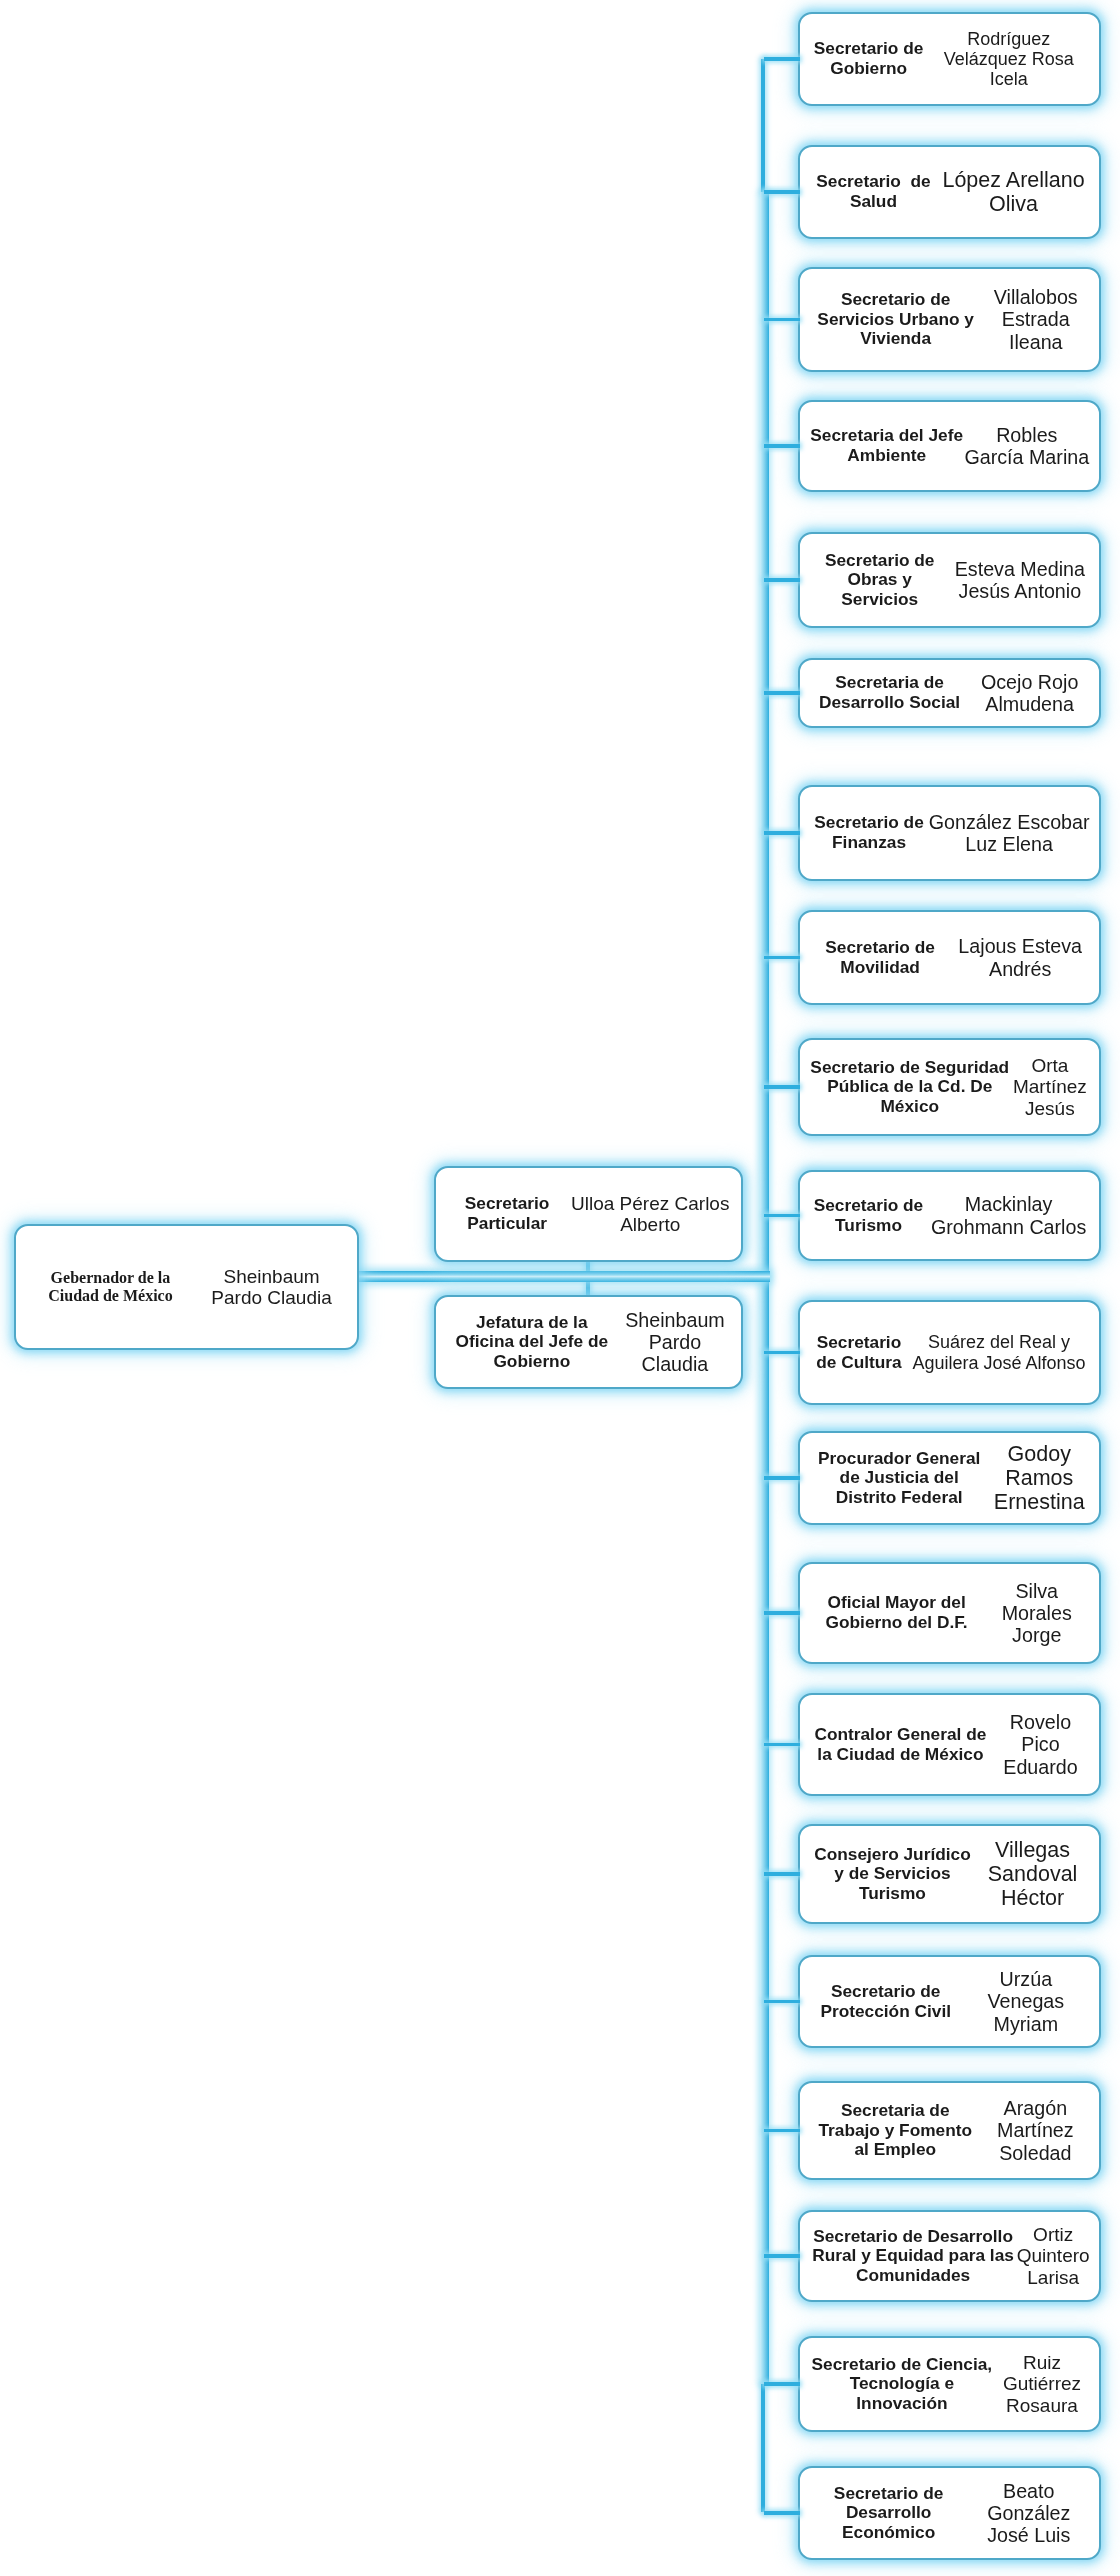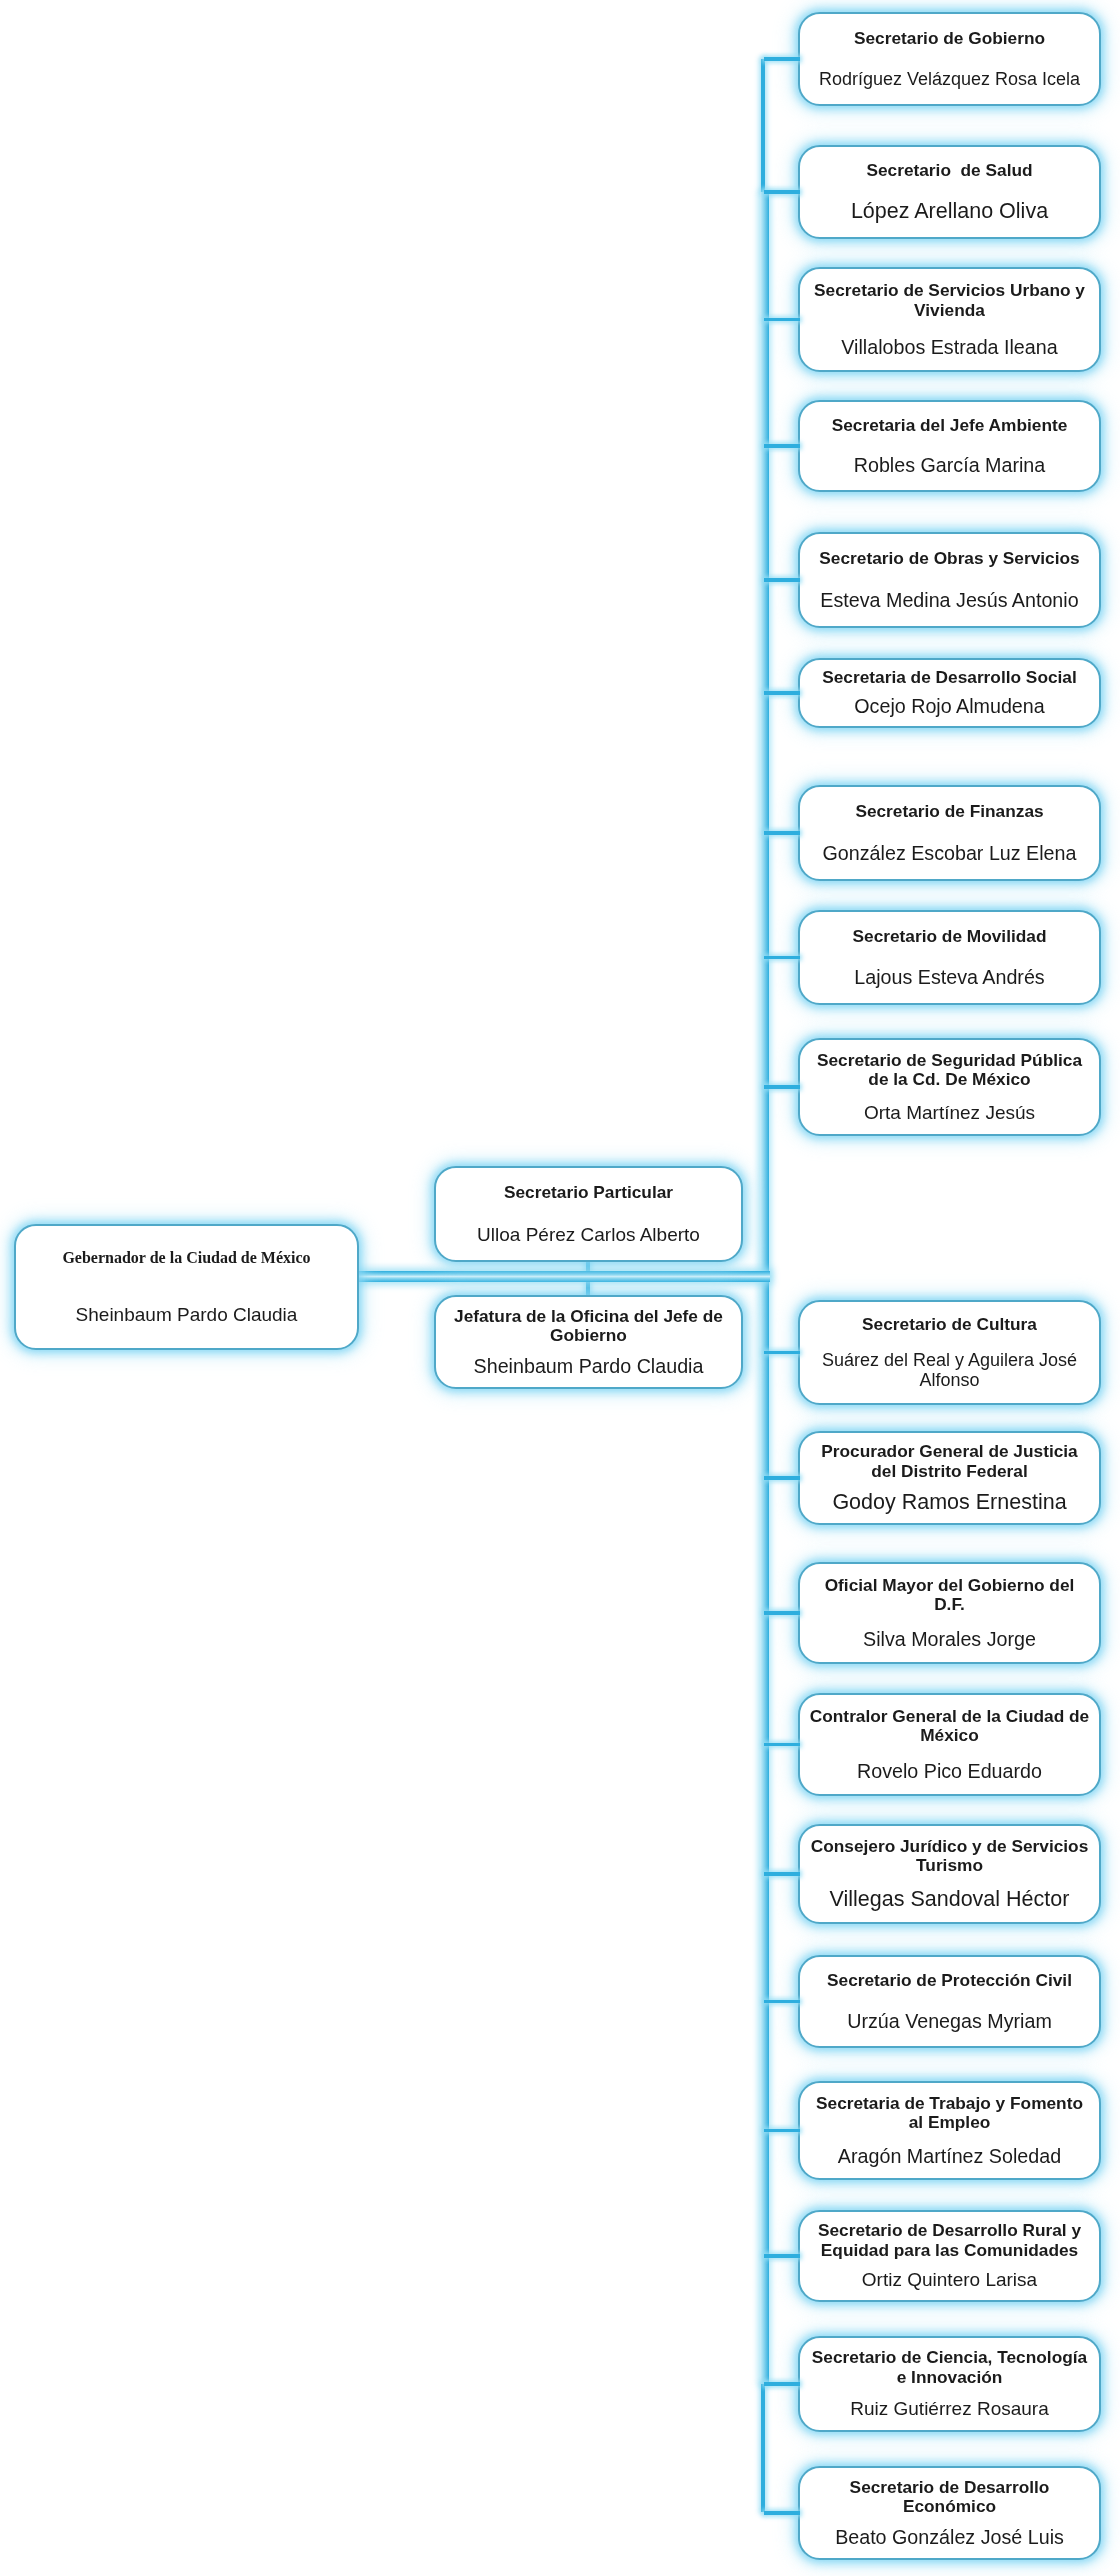--- a/index.html
+++ b/index.html
@@ -23,23 +23,23 @@
     left:761px;width:3.7px;background:#2eaede;
     box-shadow:0 0 5.6px 1.9px rgba(150,222,245,.85);
   }
   .staff-v{
     left:586px;top:1260px;width:3.7px;height:36px;background:#2eaede;
     box-shadow:0 0 5.6px 1.9px rgba(150,222,245,.85);
   }
   
   .node{
     position:absolute;box-sizing:border-box;background:#ffffff;
-    border:2.8px solid #4fa8c8;border-radius:22px;
+    border:2.8px solid #4fa8c8;border-radius:14px;
     box-shadow:0 0 8.4px 2.8px rgba(125,212,243,.85),0 0 17px 6.6px rgba(175,230,248,.45);
-    display:flex;flex-direction:column;justify-content:space-around;align-items:center;
+    display:flex;flex-direction:row;justify-content:space-around;align-items:center;
     text-align:center;padding:4.7px 9.4px;
   }
   .sec{left:798px;width:303px;}
   .gob{left:14px;top:1224px;width:345px;height:126px;}
   .gob .title{font-size:16px;font-family:Liberation Serif, serif;}
   .gob .person{font-size:19px;}
   .staff1{left:434px;top:1166px;width:309px;height:96px;}
   .staff2{left:434px;top:1295px;width:309px;height:94px;}
   .title{
     font-weight:bold;font-size:17.3px;line-height:1.13;white-space:pre-wrap;
@@ -128,20 +128,25 @@
     <div class="title">Secretario de Movilidad</div>
     <div class="person">Lajous Esteva Andrés</div>
   </div>
 
   <div class="node sec nm-md" style="top:1038px;height:98px">
     <div class="stub"></div>
     <div class="title">Secretario de Seguridad Pública de la Cd. De México</div>
     <div class="person">Orta Martínez Jesús</div>
   </div>
 
+  <div class="node sec" style="top:1170px;height:91px">
+    <div class="stub"></div>
+    <div class="title">Secretario de Turismo</div>
+    <div class="person">Mackinlay Grohmann Carlos</div>
+  </div>
 
   <div class="node sec nm-sm" style="top:1300px;height:105px">
     <div class="stub"></div>
     <div class="title">Secretario de Cultura</div>
     <div class="person">Suárez del Real y Aguilera José Alfonso</div>
   </div>
 
   <div class="node sec" style="top:1562px;height:102px">
     <div class="stub"></div>
     <div class="title">Oficial Mayor del Gobierno del D.F.</div>

